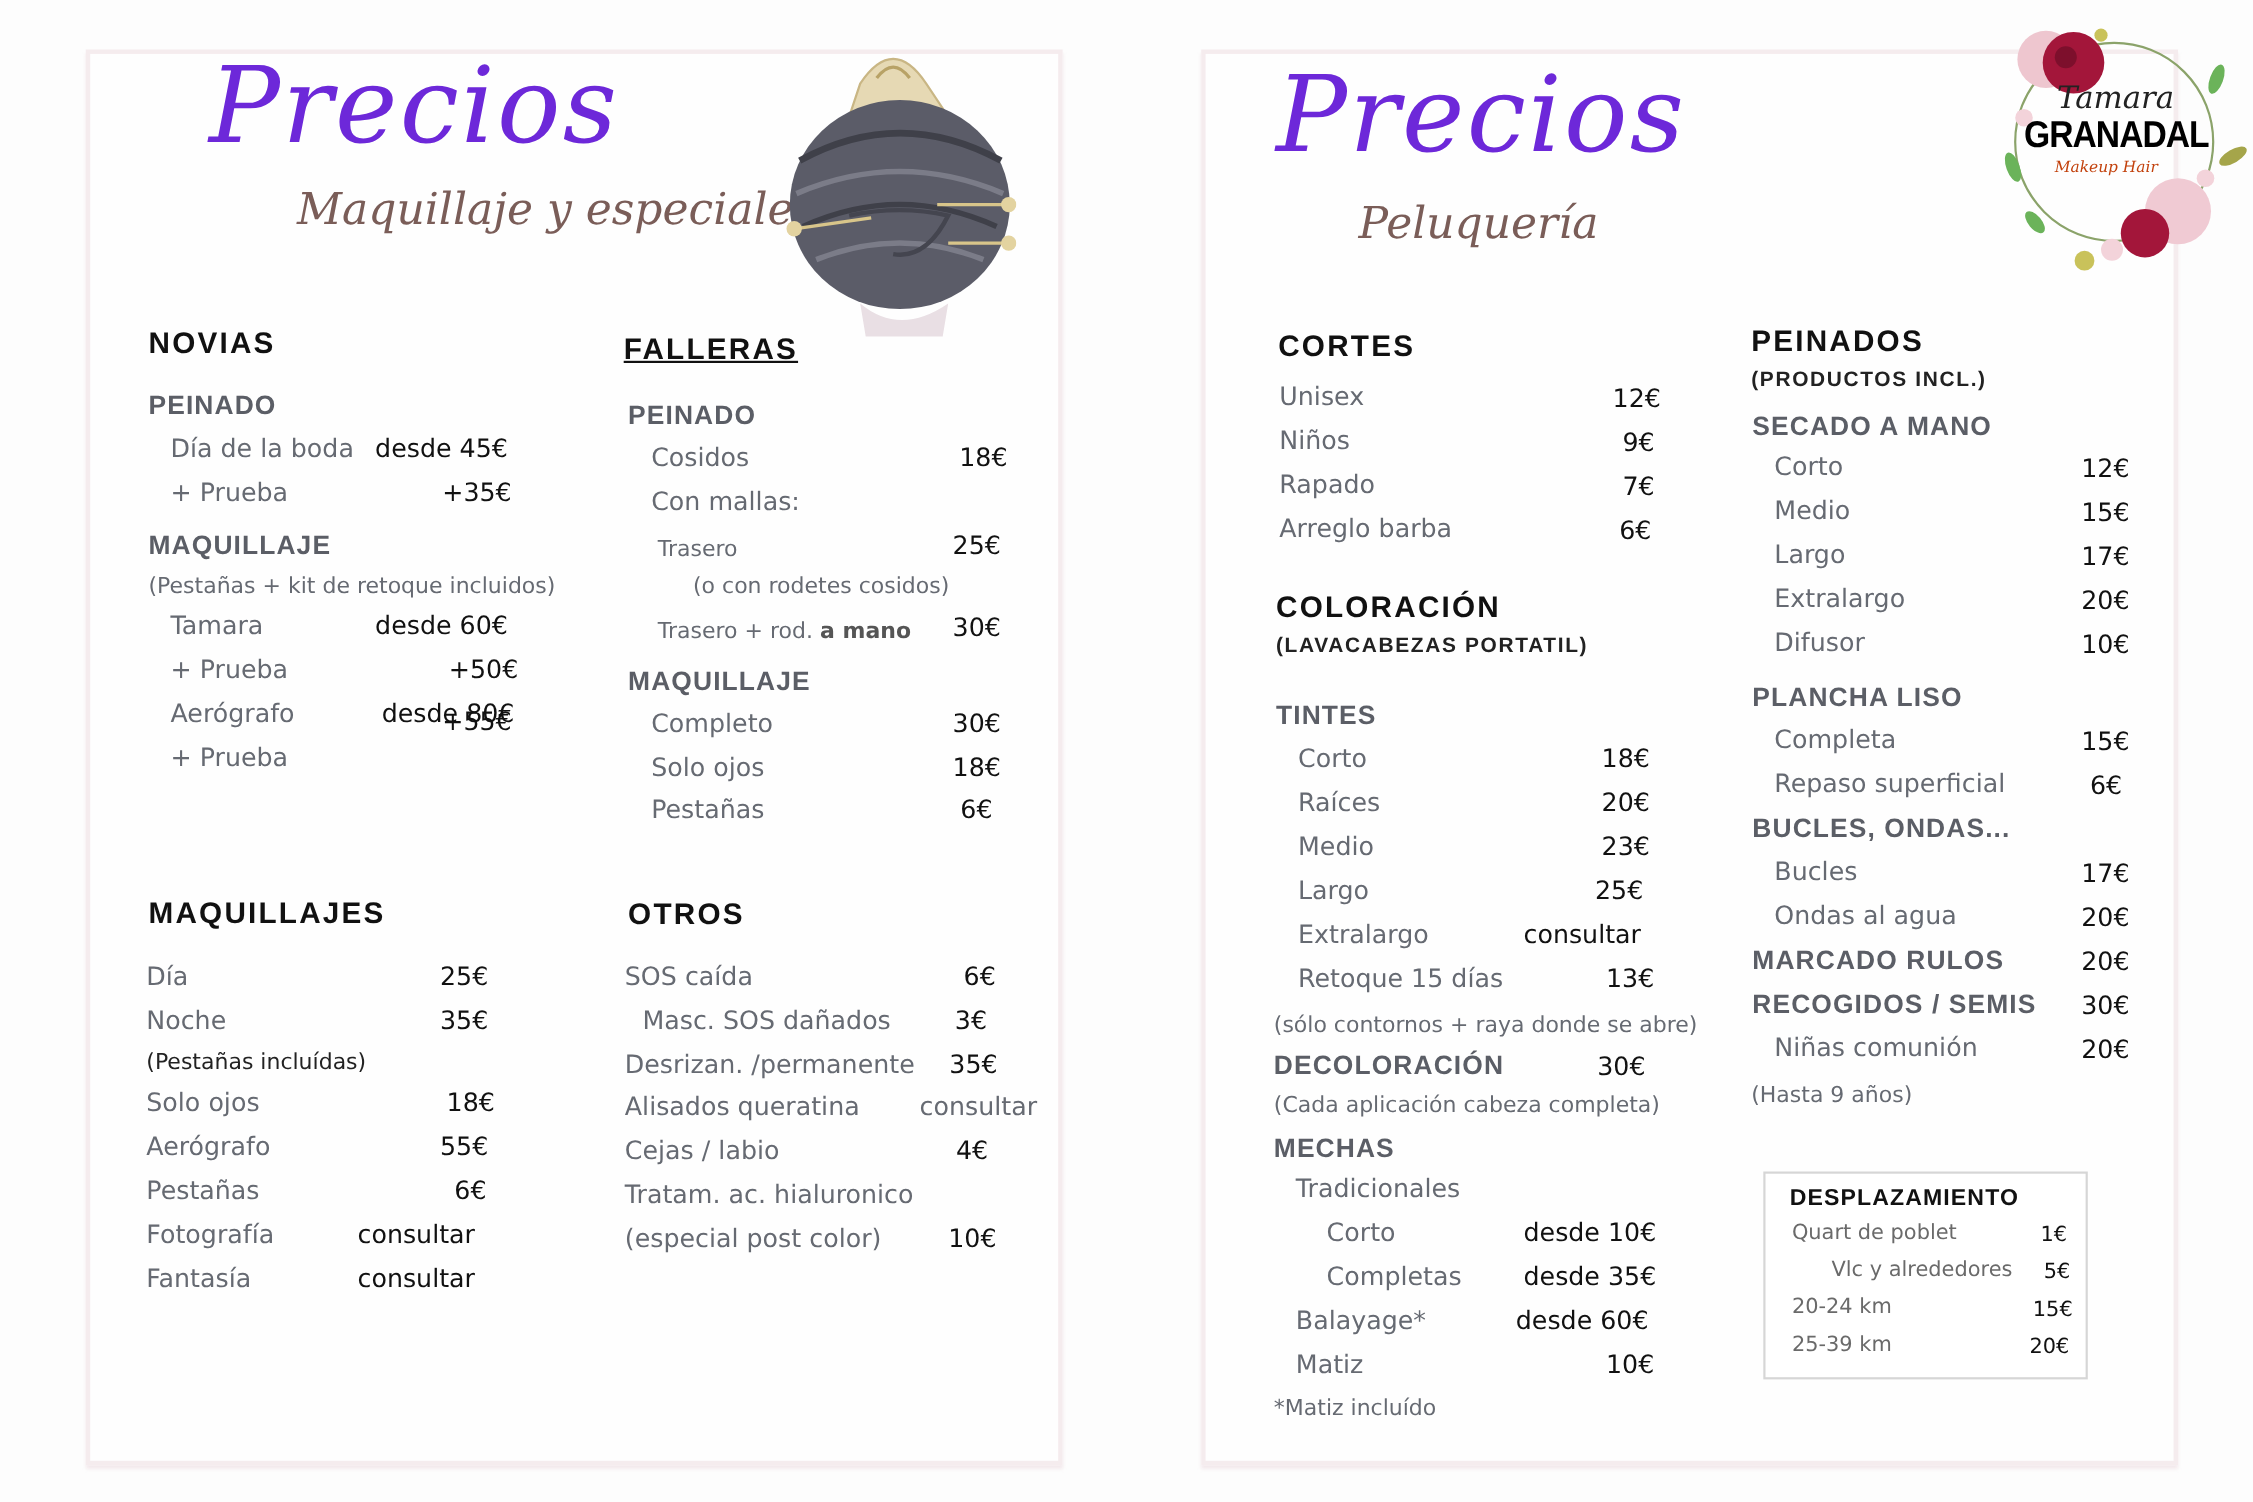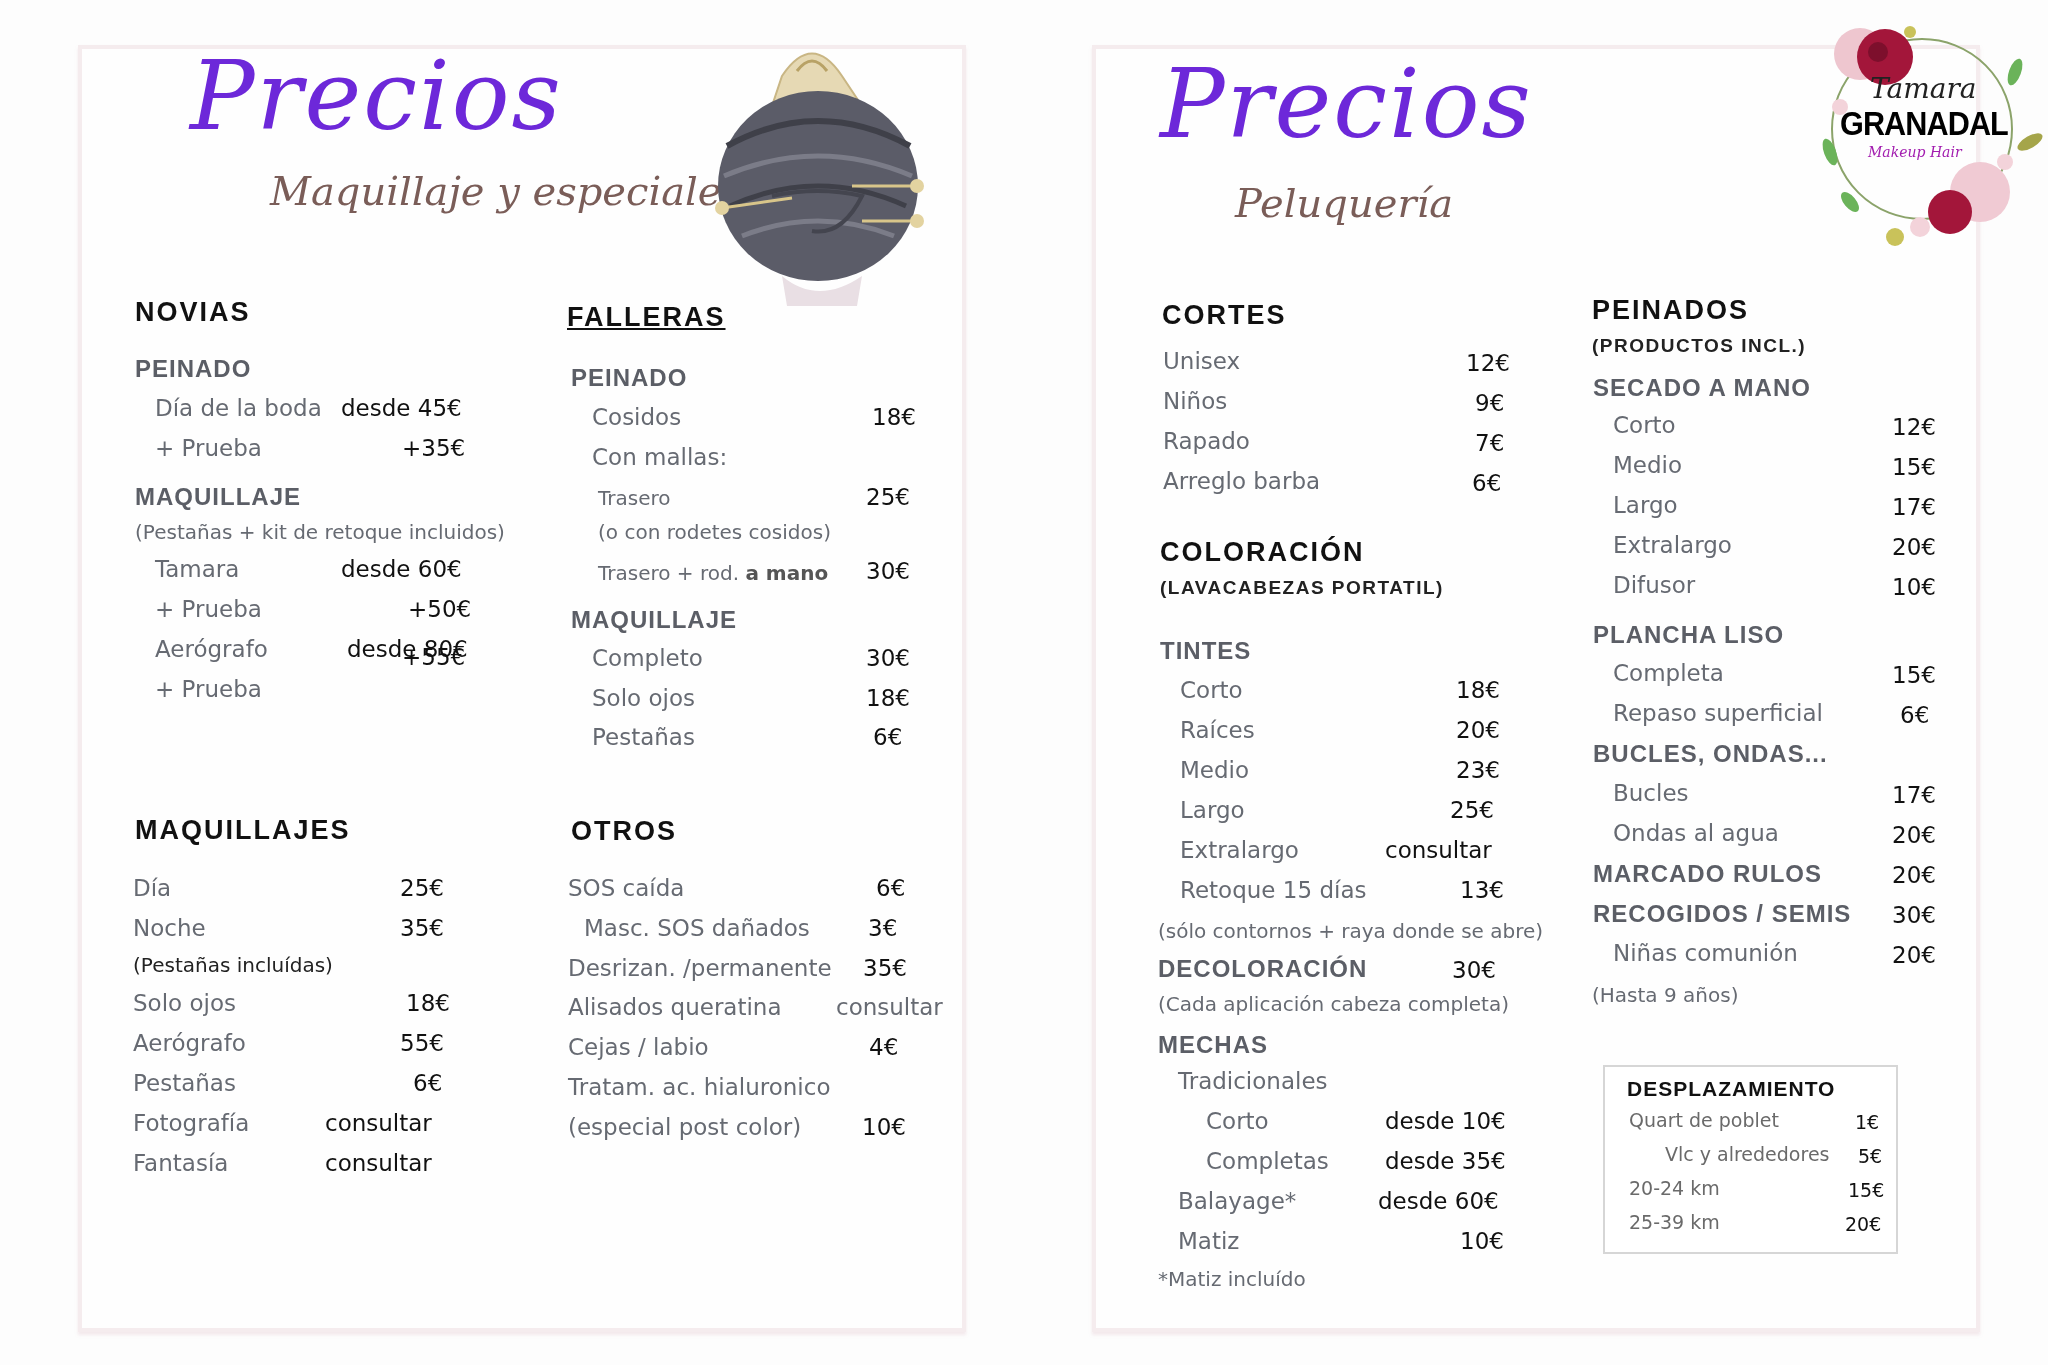--- a/index.html
+++ b/index.html
@@ -72,21 +72,21 @@
 <div class="abs item" style="left:155px;top:676px;">+ Prueba</div>
 <div class="abs price" style="left:402px;top:644px;text-align:center;">+55€</div>
 
 <div class="abs h1" style="left:567px;top:302px;text-decoration:underline;">FALLERAS</div>
 <div class="abs h2" style="left:571px;top:364px;">PEINADO</div>
 <div class="abs item" style="left:592px;top:404px;">Cosidos</div>
 <div class="abs price" style="left:872px;top:404px;">18€</div>
 <div class="abs item" style="left:592px;top:444px;">Con mallas:</div>
 <div class="abs note" style="left:598px;top:486px;">Trasero</div>
 <div class="abs price" style="left:866px;top:484px;">25€</div>
-<div class="abs note" style="left:598px;top:520px;text-align:center;">(o con rodetes cosidos)</div>
+<div class="abs note" style="left:630px;top:520px;text-align:center;">(o con rodetes cosidos)</div>
 <div class="abs note" style="left:598px;top:561px;"><span>Trasero + rod.</span> <span class="bold-inline">a mano</span></div>
 <div class="abs price" style="left:866px;top:558px;">30€</div>
 
 <div class="abs h2" style="left:571px;top:606px;">MAQUILLAJE</div>
 <div class="abs item" style="left:592px;top:645px;">Completo</div>
 <div class="abs price" style="left:866px;top:645px;">30€</div>
 <div class="abs item" style="left:592px;top:685px;">Solo ojos</div>
 <div class="abs price" style="left:866px;top:685px;">18€</div>
 <div class="abs item" style="left:592px;top:724px;">Pestañas</div>
 <div class="abs price" style="left:873px;top:724px;">6€</div>
@@ -141,21 +141,21 @@
     <circle cx="180" cy="180" r="30" fill="#f0cad3"></circle>
     <circle cx="150" cy="200" r="22" fill="#a3163a"></circle>
     <circle cx="120" cy="215" r="10" fill="#f3d3da"></circle>
     <circle cx="205" cy="150" r="8" fill="#f3d3da"></circle>
     <circle cx="40" cy="95" r="8" fill="#f3d3da"></circle>
     <circle cx="110" cy="20" r="6" fill="#c9c25a"></circle>
     <circle cx="95" cy="225" r="9" fill="#c9c25a"></circle>
   </svg>
   <div class="abs script" style="left:70px;top:60px;font-size:28px;color:#222;">Tamara</div>
   <div class="abs" style="left:40px;top:92px;font-family:'Liberation Sans',sans-serif;font-weight:bold;font-size:34px;color:#000;letter-spacing:-1px;transform:scaleX(0.9);transform-origin:left;">GRANADAL</div>
-  <div class="abs script" style="left:68px;top:132px;font-size:14px;color:#a21caf;">Makeup  Hair</div>
+  <div class="abs script" style="left:68px;top:132px;font-size:14px;color:#c2410c;">Makeup  Hair</div>
 </div>
 
 <div class="abs h1" style="left:1162px;top:300px;">CORTES</div>
 <div class="abs item" style="left:1163px;top:348px;">Unisex</div>
 <div class="abs price" style="left:1466px;top:350px;">12€</div>
 <div class="abs item" style="left:1163px;top:388px;">Niños</div>
 <div class="abs price" style="left:1475px;top:390px;">9€</div>
 <div class="abs item" style="left:1163px;top:428px;">Rapado</div>
 <div class="abs price" style="left:1475px;top:430px;">7€</div>
 <div class="abs item" style="left:1163px;top:468px;">Arreglo barba</div>

